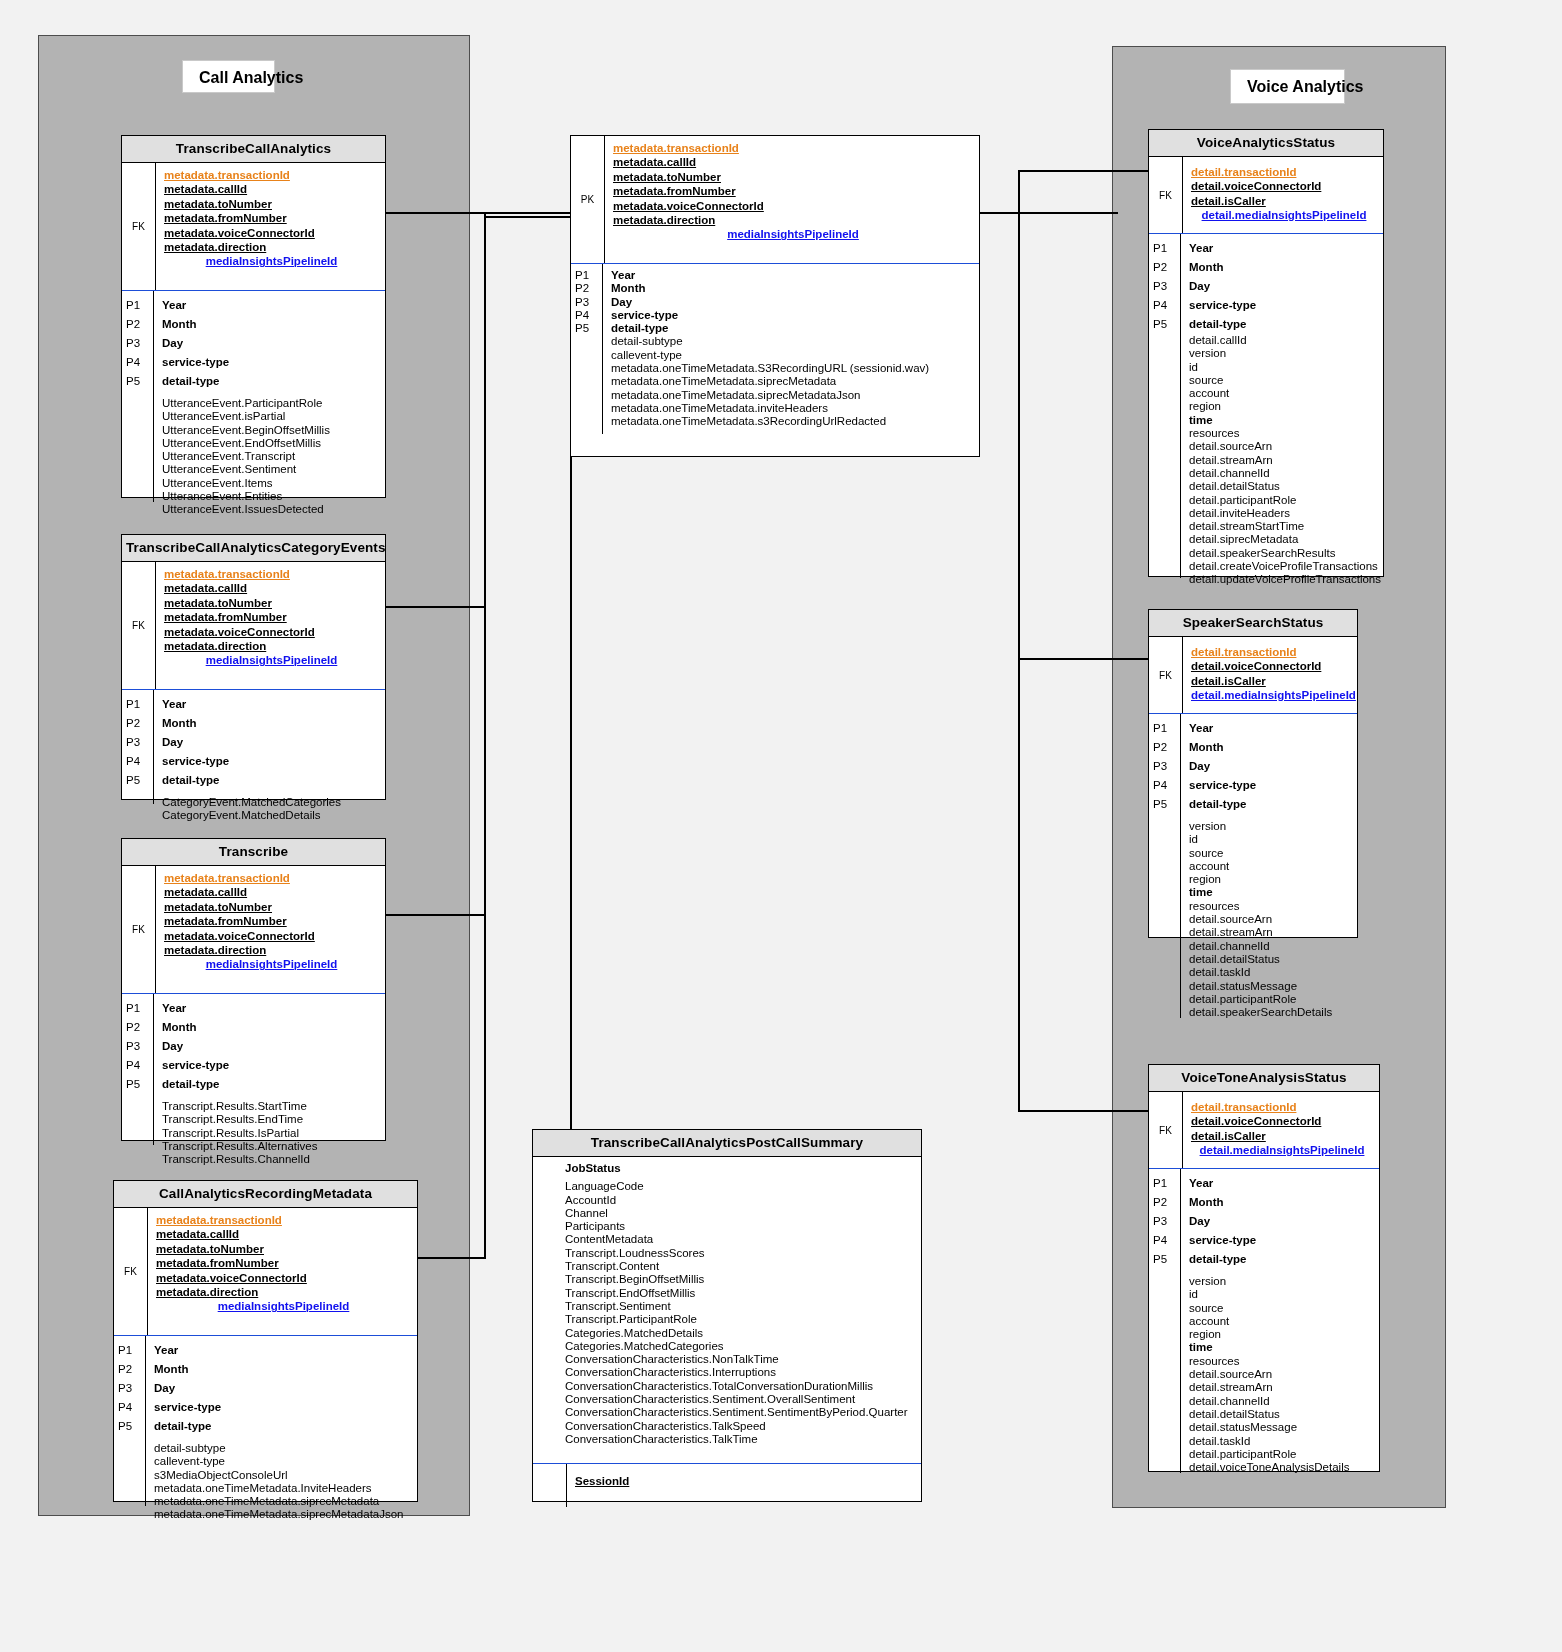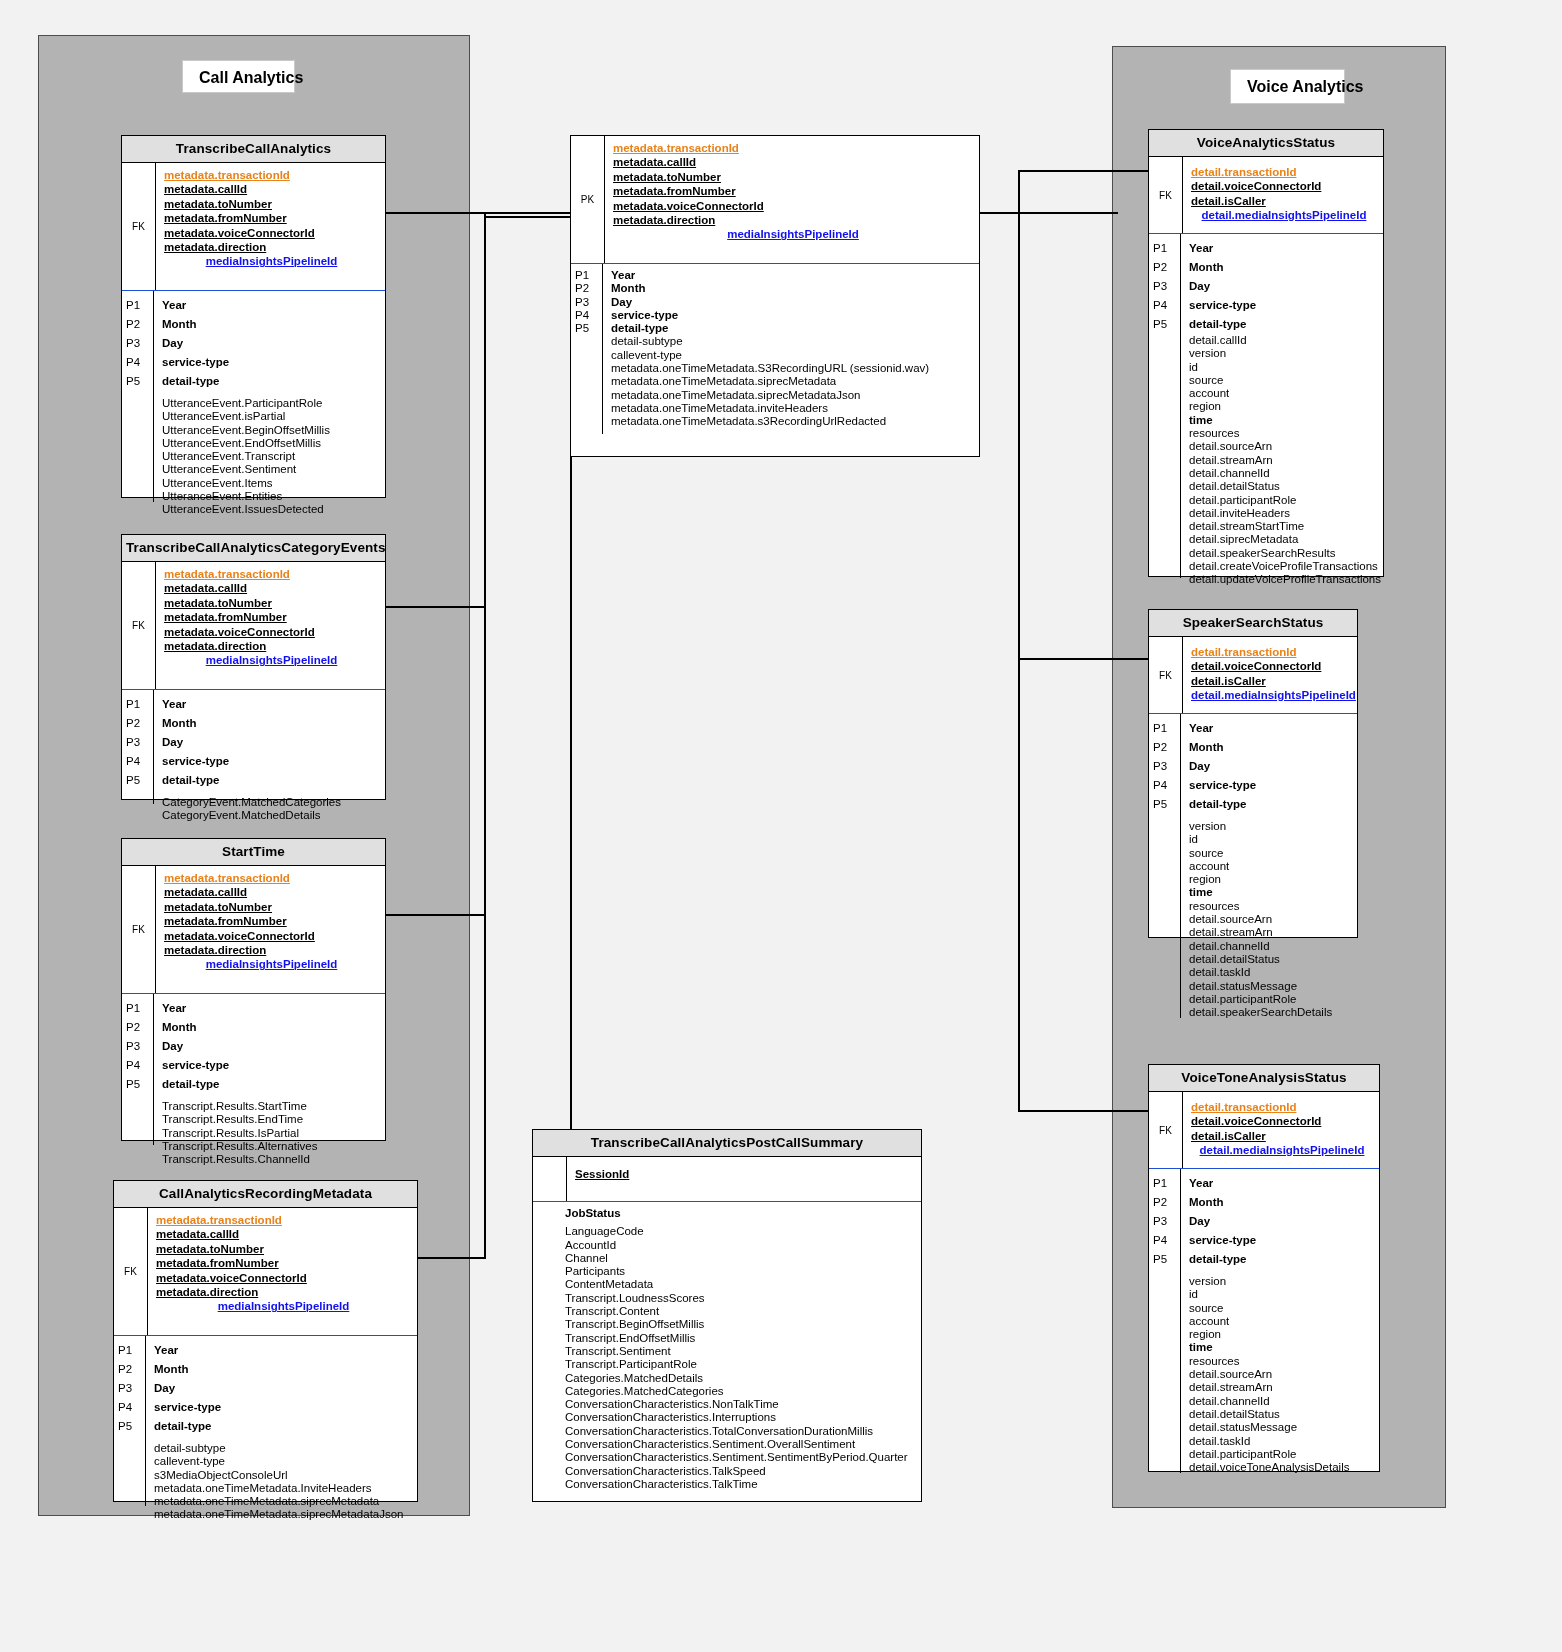--- a/index.html
+++ b/index.html
@@ -106,21 +106,21 @@
   .ln{position:absolute;background:#000;}
 </style>
 </head>
 <body>
 
 <div id="canvas">
 
   <div class="group" style="left:38px;top:35px;width:432px;height:1481px;"></div>
   <div class="group" style="left:1112px;top:46px;width:334px;height:1462px;"></div>
 
-  <div class="group-label" style="left:182px;top:60px;width:113px;height:33px;">Call Analytics</div>
+  <div class="group-label" style="left:182px;top:60px;width:93px;height:33px;">Call Analytics</div>
   <div class="group-label" style="left:1230px;top:69px;width:115px;height:35px;">Voice Analytics</div>
 
   <div class="ln" style="left:386px;top:212px;width:190px;height:2px;"></div>
   <div class="ln" style="left:386px;top:606px;width:100px;height:2px;"></div>
   <div class="ln" style="left:386px;top:914px;width:100px;height:2px;"></div>
   <div class="ln" style="left:418px;top:1257px;width:68px;height:2px;"></div>
   <div class="ln" style="left:484px;top:212px;width:2px;height:1047px;"></div>
   <div class="ln" style="left:484px;top:216px;width:92px;height:2px;"></div>
 
   <div class="ln" style="left:570px;top:364px;width:30px;height:2px;"></div>
@@ -204,21 +204,21 @@
         <div class="row bold">service-type</div>
         <div class="row bold">detail-type</div>
         <div class="gap"></div>
         <div class="tightrow">CategoryEvent.MatchedCategories</div>
         <div class="tightrow">CategoryEvent.MatchedDetails</div>
       </div>
     </div>
   </div>
 
   <div class="entity" style="left:121px;top:838px;width:265px;height:303px;">
-    <div class="entity-title">StartTime</div>
+    <div class="entity-title">Transcribe</div>
     <div class="section" style="height:127px;">
       <div class="keycol">FK</div>
       <div class="fieldcol">
         <div class="fld key pk-orange">metadata.transactionId</div>
         <div class="fld key">metadata.callId</div>
         <div class="fld key">metadata.toNumber</div>
         <div class="fld key">metadata.fromNumber</div>
         <div class="fld key">metadata.voiceConnectorId</div>
         <div class="fld key">metadata.direction</div>
         <div class="fld key fk-blue">mediaInsightsPipelineId</div>
@@ -320,26 +320,20 @@
         <div class="tightrow">metadata.oneTimeMetadata.siprecMetadata</div>
         <div class="tightrow">metadata.oneTimeMetadata.siprecMetadataJson</div>
         <div class="tightrow">metadata.oneTimeMetadata.inviteHeaders</div>
         <div class="tightrow">metadata.oneTimeMetadata.s3RecordingUrlRedacted</div>
       </div>
     </div>
   </div>
 
   <div class="entity" style="left:532px;top:1129px;width:390px;height:373px;">
     <div class="entity-title">TranscribeCallAnalyticsPostCallSummary</div>
-    <div class="section" style="height:44px;">
-      <div class="keycol"></div>
-      <div class="fieldcol" style="padding-top:10px;">
-        <div class="fld key">SessionId</div>
-      </div>
-    </div>
     <div class="section" style="height:306px;">
       <div class="pcol" style="border-right:none;width:30px;"></div>
       <div class="attrcol" style="padding-left:2px;">
         <div class="tightrow bold">JobStatus</div>
         <div class="gap" style="height:5px;"></div>
         <div class="tightrow">LanguageCode</div>
         <div class="tightrow">AccountId</div>
         <div class="tightrow">Channel</div>
         <div class="tightrow">Participants</div>
         <div class="tightrow">ContentMetadata</div>
@@ -353,20 +347,26 @@
         <div class="tightrow">Categories.MatchedCategories</div>
         <div class="tightrow">ConversationCharacteristics.NonTalkTime</div>
         <div class="tightrow">ConversationCharacteristics.Interruptions</div>
         <div class="tightrow">ConversationCharacteristics.TotalConversationDurationMillis</div>
         <div class="tightrow">ConversationCharacteristics.Sentiment.OverallSentiment</div>
         <div class="tightrow">ConversationCharacteristics.Sentiment.SentimentByPeriod.Quarter</div>
         <div class="tightrow">ConversationCharacteristics.TalkSpeed</div>
         <div class="tightrow">ConversationCharacteristics.TalkTime</div>
       </div>
     </div>
+    <div class="section" style="height:44px;">
+      <div class="keycol"></div>
+      <div class="fieldcol" style="padding-top:10px;">
+        <div class="fld key">SessionId</div>
+      </div>
+    </div>
   </div>
 
   <div class="entity" style="left:1148px;top:129px;width:236px;height:448px;">
     <div class="entity-title">VoiceAnalyticsStatus</div>
     <div class="section" style="height:76px;">
       <div class="keycol">FK</div>
       <div class="fieldcol" style="padding-top:8px;">
         <div class="fld key pk-orange">detail.transactionId</div>
         <div class="fld key">detail.voiceConnectorId</div>
         <div class="fld key">detail.isCaller</div>

